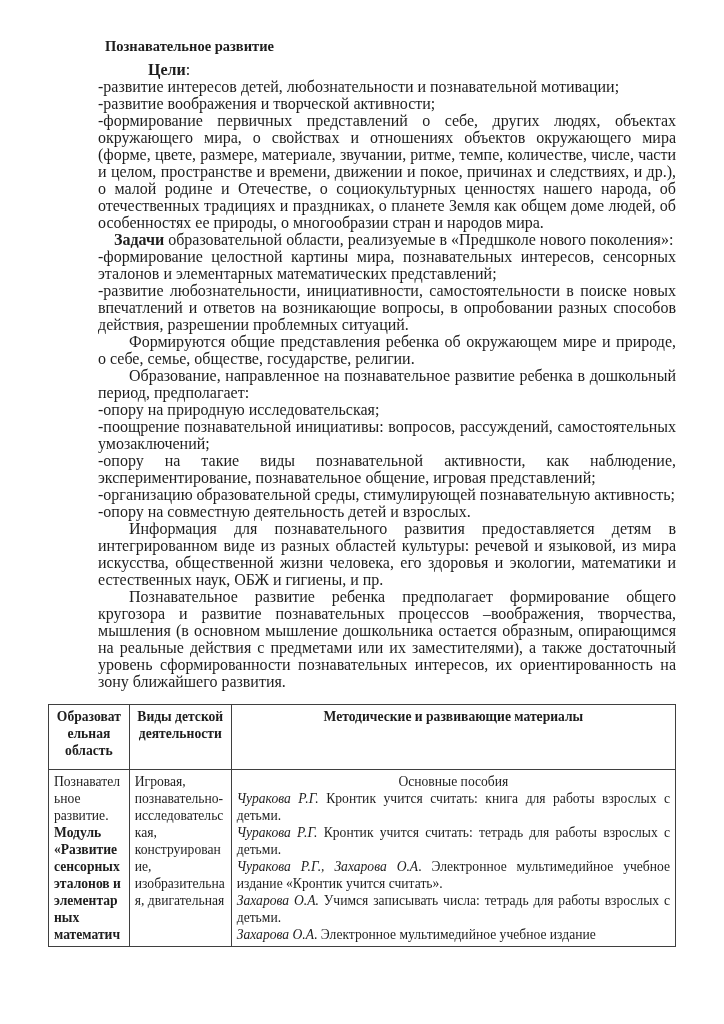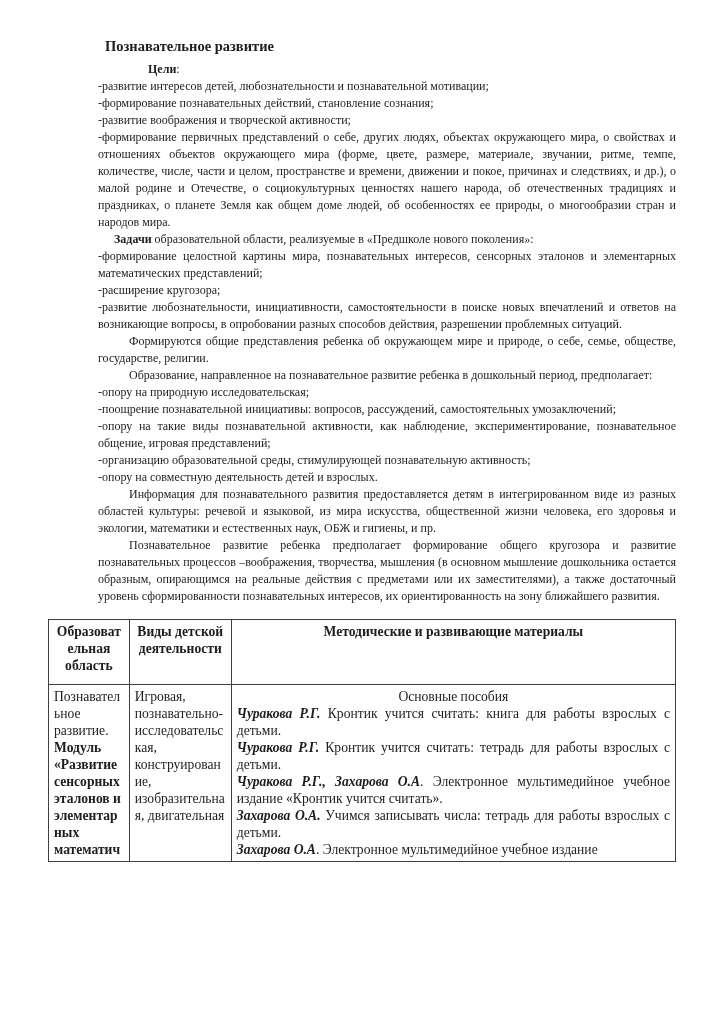--- a/index.html
+++ b/index.html
@@ -10,21 +10,21 @@
     color:#1d1d1d;
     overflow:hidden;
   }
   .page { padding:38px 48px 8px 98px;border-radius:6px; }
   .doc-title {
     font-size:14.5px; font-weight:bold;
     margin-left:7px; margin-bottom:6px;
     line-height:17px;
   }
   .para {
-    font-size:12px; line-height:17px;
+    font-size:16px; line-height:17px;
     text-align:justify;
   }
   .flush { text-indent:0; }
   .indent-sm { text-indent:16px; }
   .indent-md { text-indent:31px; }
   .indent-lg { text-indent:50px; }
   .bold { font-weight:bold;text-align:center; }
   .doc-table {
     border-collapse:collapse;
     table-layout:fixed;
@@ -42,38 +42,36 @@
   th.col-materials { width:440px; }
   .doc-table th {
     font-weight:bold; text-align:center;
     overflow-wrap:anywhere;
     padding-bottom:10px; height:62px;
   }
   .cell-area, .cell-activities { overflow-wrap:anywhere; text-align:left; }
   .cell-materials { text-align:left; padding-bottom:6px;margin-top:16px; }
   .materials-heading { text-align:center; }
   .material-entry { text-align:justify; }
-  .material-author { font-weight:bold; font-style:italic; }
+  .material-author { font-weight:normal; font-style:italic; }
 </style>
 </head>
 <body>
 
 <div class="page">
 
   <h1 class="doc-title">Познавательное развитие</h1>
 
   <div id="document-body">
       <p class="para indent-lg"><span class="bold">Цели</span><span>:</span></p>
       <p class="para flush"><span>-развитие интересов детей, любознательности и познавательной мотивации;</span></p>
-      <p class="para flush"><span>-формирование познавательных действий, становление сознания;</span></p>
       <p class="para flush"><span>-развитие воображения и творческой активности;</span></p>
       <p class="para flush"><span>-формирование первичных представлений о себе, других людях, объектах окружающего мира, о свойствах и отношениях объектов окружающего мира (форме, цвете, размере, материале, звучании, ритме, темпе, количестве, числе, части и целом, пространстве и времени, движении и покое, причинах и следствиях, и др.), о малой родине и Отечестве, о социокультурных ценностях нашего народа, об отечественных традициях и праздниках, о планете Земля как общем доме людей, об особенностях ее природы, о многообразии стран и народов мира.</span></p>
       <p class="para indent-sm"><span class="bold">Задачи</span><span> образовательной области, реализуемые в «Предшколе нового поколения»:</span></p>
       <p class="para flush"><span>-формирование целостной картины мира, познавательных интересов, сенсорных эталонов и элементарных математических представлений;</span></p>
-      <p class="para flush"><span>-расширение кругозора;</span></p>
       <p class="para flush"><span>-развитие любознательности, инициативности, самостоятельности в поиске новых впечатлений и ответов на возникающие вопросы, в опробовании разных способов действия, разрешении проблемных ситуаций.</span></p>
       <p class="para indent-md"><span>Формируются общие представления ребенка об окружающем мире и природе, о себе, семье, обществе, государстве, религии.</span></p>
       <p class="para indent-md"><span>Образование, направленное на познавательное развитие ребенка в дошкольный период, предполагает:</span></p>
       <p class="para flush"><span>-опору на природную исследовательская;</span></p>
       <p class="para flush"><span>-поощрение познавательной инициативы: вопросов, рассуждений, самостоятельных умозаключений;</span></p>
       <p class="para flush"><span>-опору на такие виды познавательной активности, как наблюдение, экспериментирование, познавательное общение, игровая представлений;</span></p>
       <p class="para flush"><span>-организацию образовательной среды, стимулирующей познавательную активность;</span></p>
       <p class="para flush"><span>-опору на совместную деятельность детей и взрослых.</span></p>
       <p class="para indent-md"><span>Информация для познавательного развития предоставляется детям в интегрированном виде из разных областей культуры: речевой и языковой, из мира искусства, общественной жизни человека, его здоровья и экологии, математики и естественных наук, ОБЖ и гигиены, и пр.</span></p>
       <p class="para indent-md"><span>Познавательное развитие ребенка предполагает формирование общего кругозора и развитие познавательных процессов –воображения, творчества, мышления (в основном мышление дошкольника остается образным, опирающимся на реальные действия с предметами или их заместителями), а также достаточный уровень сформированности познавательных интересов, их ориентированность на зону ближайшего развития.</span></p>

